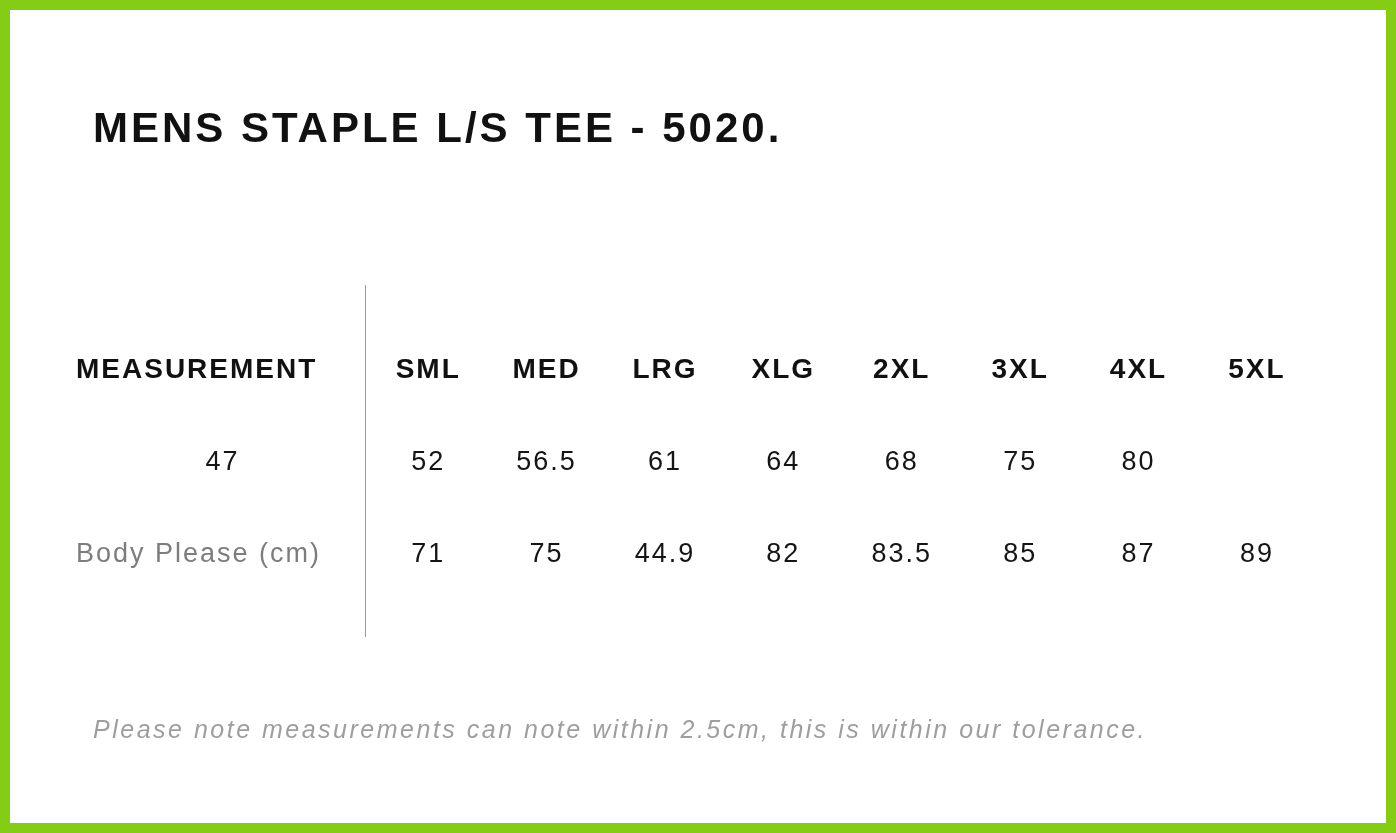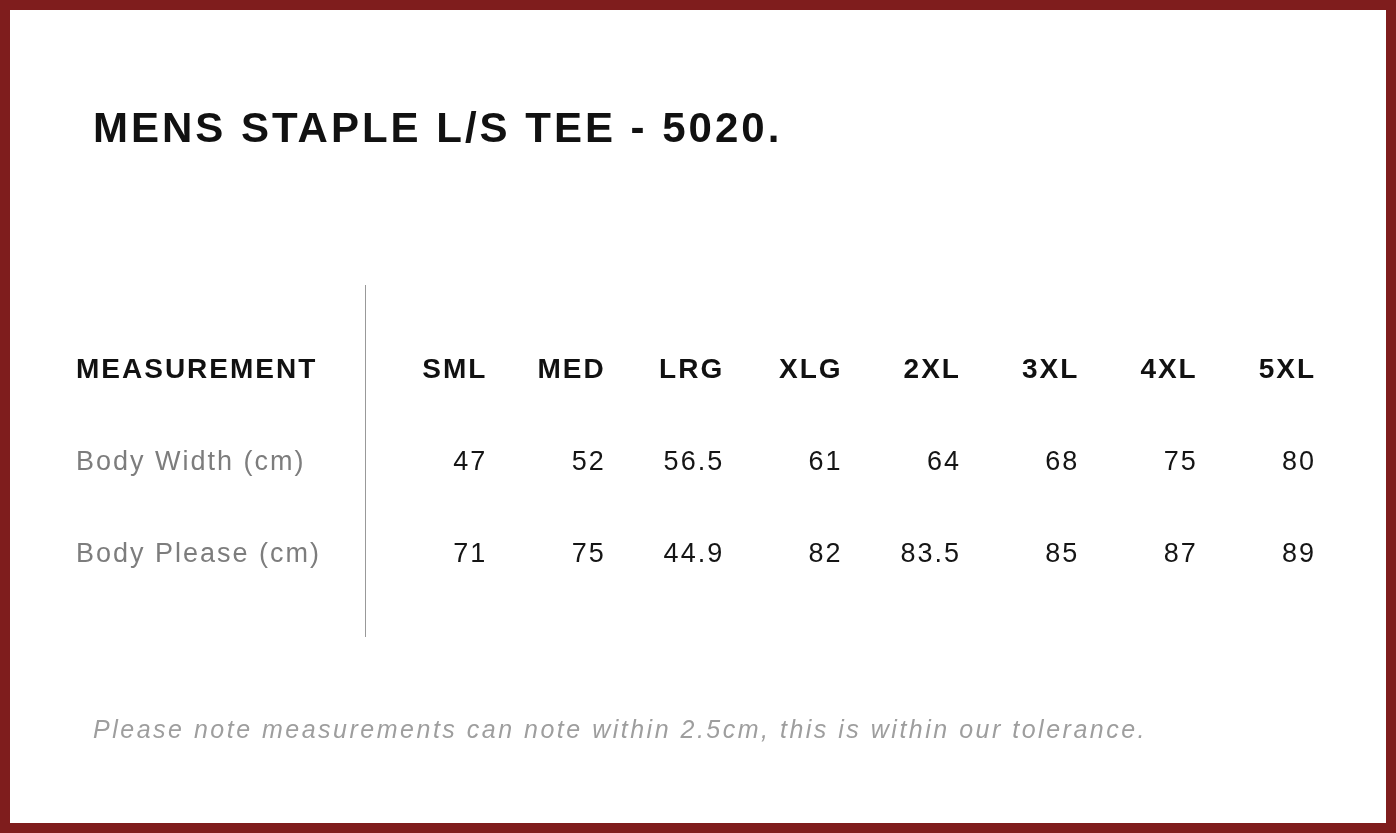--- a/index.html
+++ b/index.html
@@ -7,21 +7,21 @@
   body {
     font-family: "Liberation Sans", sans-serif;
     width: 1396px;
     height: 833px;
   }
   .page {
     position: relative;
     width: 1396px;
     height: 833px;
     background: #ffffff;
-    border: 10px solid #7f1d1d;
+    border: 10px solid #84cc16;
     overflow: hidden;
   }
   .title {
     position: absolute;
     left: 83px;           
     top: 97px;
     font-size: 42px;
     line-height: 1;
     font-weight: 800;
     letter-spacing: 3px;
@@ -40,21 +40,21 @@
     height: 92px;
     align-items: center;
   }
   .cell {
     white-space: nowrap;
   }
   .label-cell {
     text-align: left;
   }
   .size-cell {
-    text-align: right;
+    text-align: center;
   }
   .header-row .cell {
     font-size: 28px;
     font-weight: 700;
     letter-spacing: 2px;
     color: #111111;
   }
   .data-row .label-cell {
     font-size: 27px;
     font-weight: 400;
@@ -103,21 +103,20 @@
       <div class="cell size-cell">MED</div>
       <div class="cell size-cell">LRG</div>
       <div class="cell size-cell">XLG</div>
       <div class="cell size-cell">2XL</div>
       <div class="cell size-cell">3XL</div>
       <div class="cell size-cell">4XL</div>
       <div class="cell size-cell">5XL</div>
     </div>
 
     <div class="trow data-row">
-      <div class="cell label-cell">Body Width (cm)</div>
       <div class="cell size-cell">47</div>
       <div class="cell size-cell">52</div>
       <div class="cell size-cell">56.5</div>
       <div class="cell size-cell">61</div>
       <div class="cell size-cell">64</div>
       <div class="cell size-cell">68</div>
       <div class="cell size-cell">75</div>
       <div class="cell size-cell">80</div>
     </div>
 

